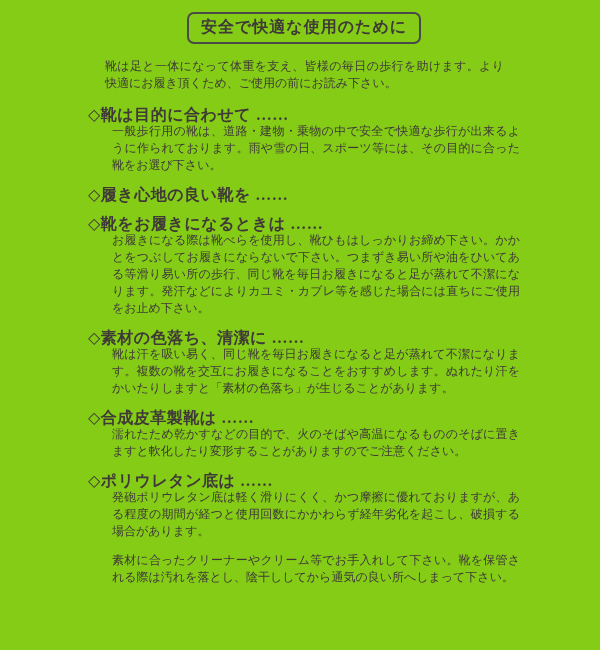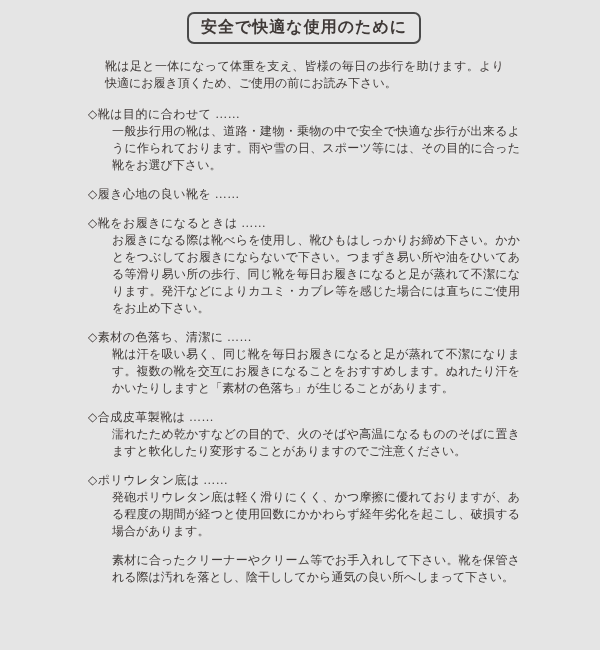--- a/index.html
+++ b/index.html
@@ -4,21 +4,21 @@
 <style>
   html, body {
     margin: 0;
     padding: 0;
     background: #ffffff;
   }
   .page {
     position: relative;
     width: 600px;
     height: 650px;
-    background: #e5e5e5;
+    background: #84cc16;
     font-family: "Liberation Serif", "DejaVu Serif", serif;
     color: #3f3937;
     box-sizing: border-box;
     padding: 10px 80px 0 88px;
     overflow: hidden;
   }
   .title-box {
     display: block;
     width: fit-content;
     margin: 2px auto 14px auto;
@@ -33,22 +33,22 @@
   .intro {
     margin: 0 16px 14px 17px;
     font-size: 12px;
     line-height: 17px;
     text-align: justify;
   }
   .section {
     margin-bottom: 12px;
   }
   .section .heading {
-    font-size: 12px;
-    font-weight: normal;
+    font-size: 16px;
+    font-weight: bold;
     line-height: 17px;
     letter-spacing: 0.5px;
   }
   .section .body {
     margin-left: 24px;
     font-size: 12px;
     line-height: 17px;
     text-align: justify;
   }
 </style>

